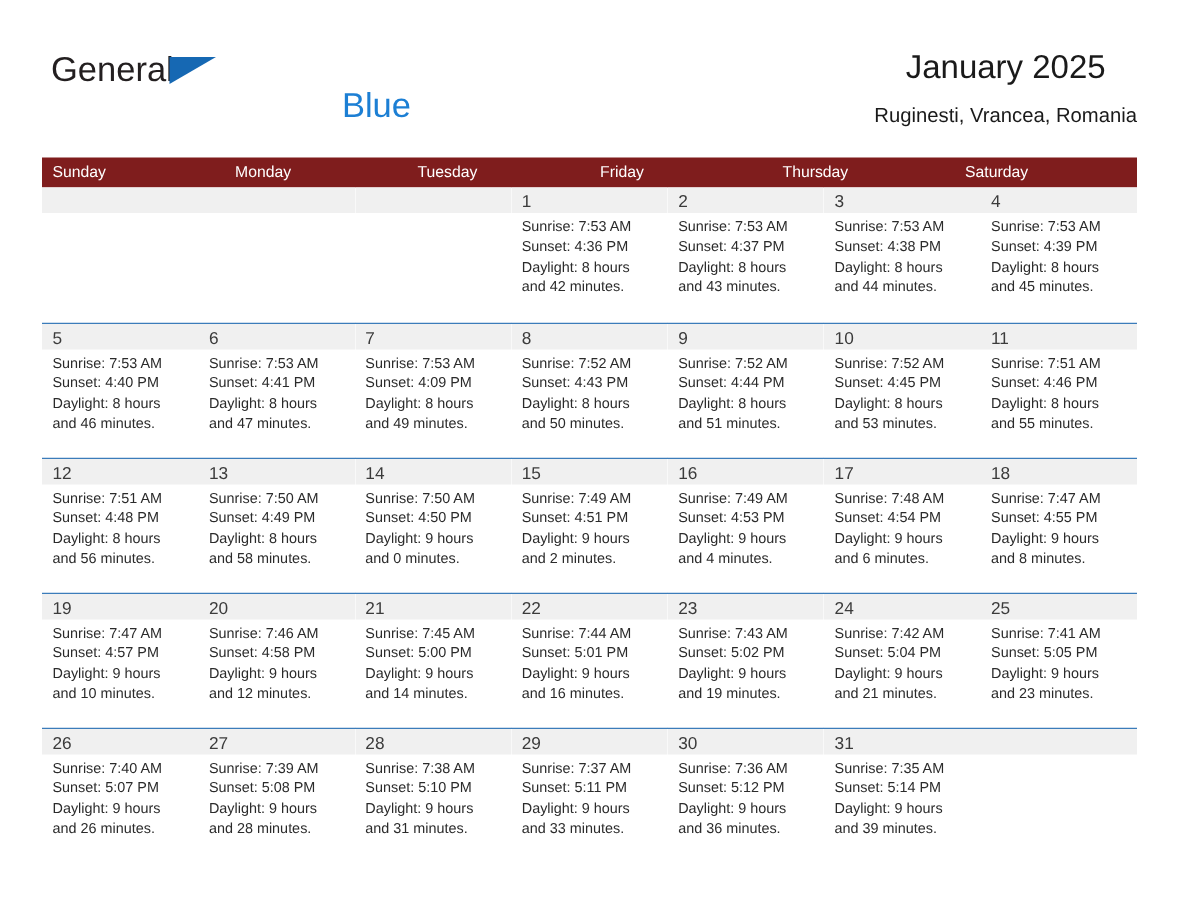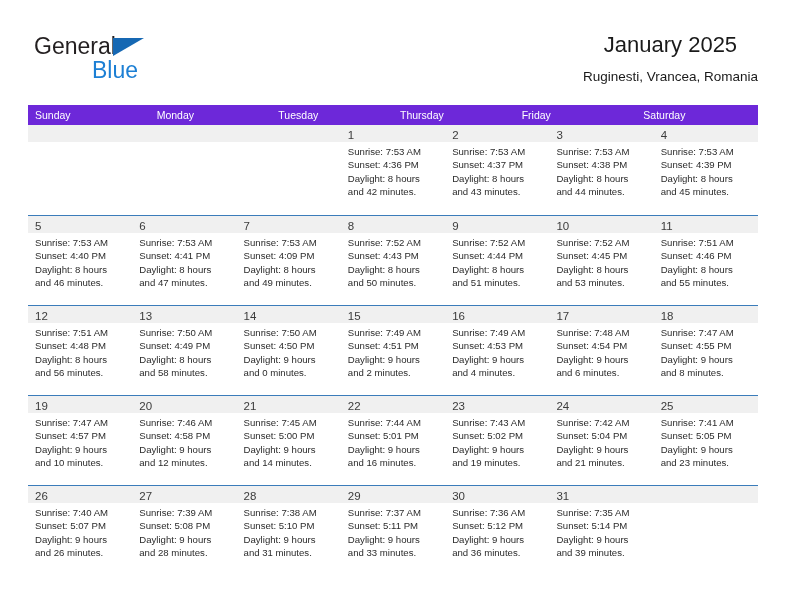--- a/index.html
+++ b/index.html
@@ -57,20 +57,21 @@
     width: 0;
     height: 0;
     border-left: 31px solid #1668b3;
     border-bottom: 18px solid transparent;
   }
   .brand-row2 {
     margin-top: -3px;
     padding-left: 58px;
     height: 26px;
     line-height: 26px;
+    text-align: right;
   }
   .brand-blue {
     font-size: 23px;
     color: #1c7fd4;
     font-family: "Liberation Sans", sans-serif;
   }
 
   .titleblock {
     position: absolute;
     right: 0;
@@ -96,21 +97,21 @@
   
   .calendar {
     position: absolute;
     left: 28px;
     top: 105px;
     width: 730px;
   }
 
   .dow-row {
     display: flex;
-    background: #6d28d9;
+    background: #7f1d1d;
     height: 20px;
   }
   .dow {
     flex: 1 1 0;
     color: #ffffff;
     font-size: 10.5px;
     line-height: 20px;
     padding-left: 7px;
     box-sizing: border-box;
     white-space: nowrap;
@@ -178,22 +179,22 @@
       <div class="cal-subtitle">Ruginesti, Vrancea, Romania</div>
     </div>
 
   </div>
 
   <div class="calendar">
     <div class="dow-row" id="dow-row">
         <div class="dow">Sunday</div>
         <div class="dow">Monday</div>
         <div class="dow">Tuesday</div>
+        <div class="dow">Friday</div>
         <div class="dow">Thursday</div>
-        <div class="dow">Friday</div>
         <div class="dow">Saturday</div>
       </div>
     <div id="weeks-container">
         <div class="week first">
           <div class="cell empty">
             <div class="cell-head"></div>
           </div>
           <div class="cell empty">
             <div class="cell-head"></div>
           </div>

